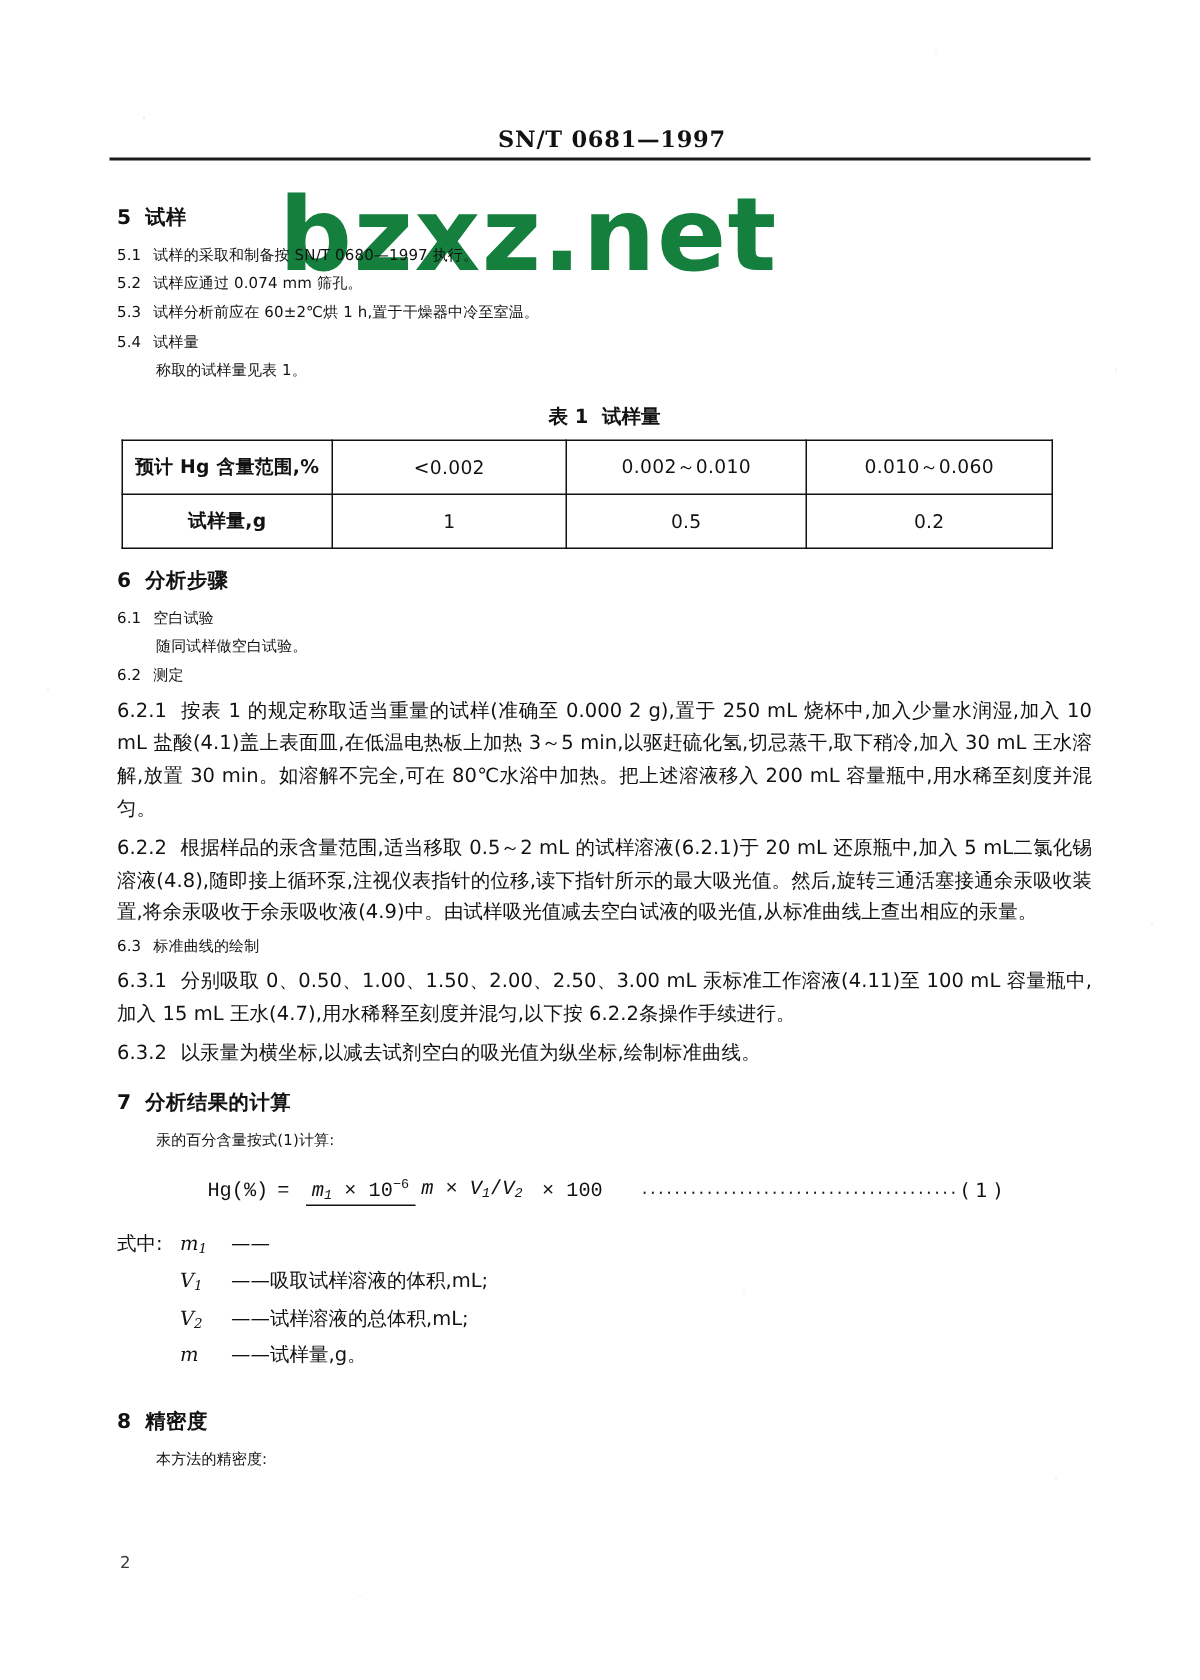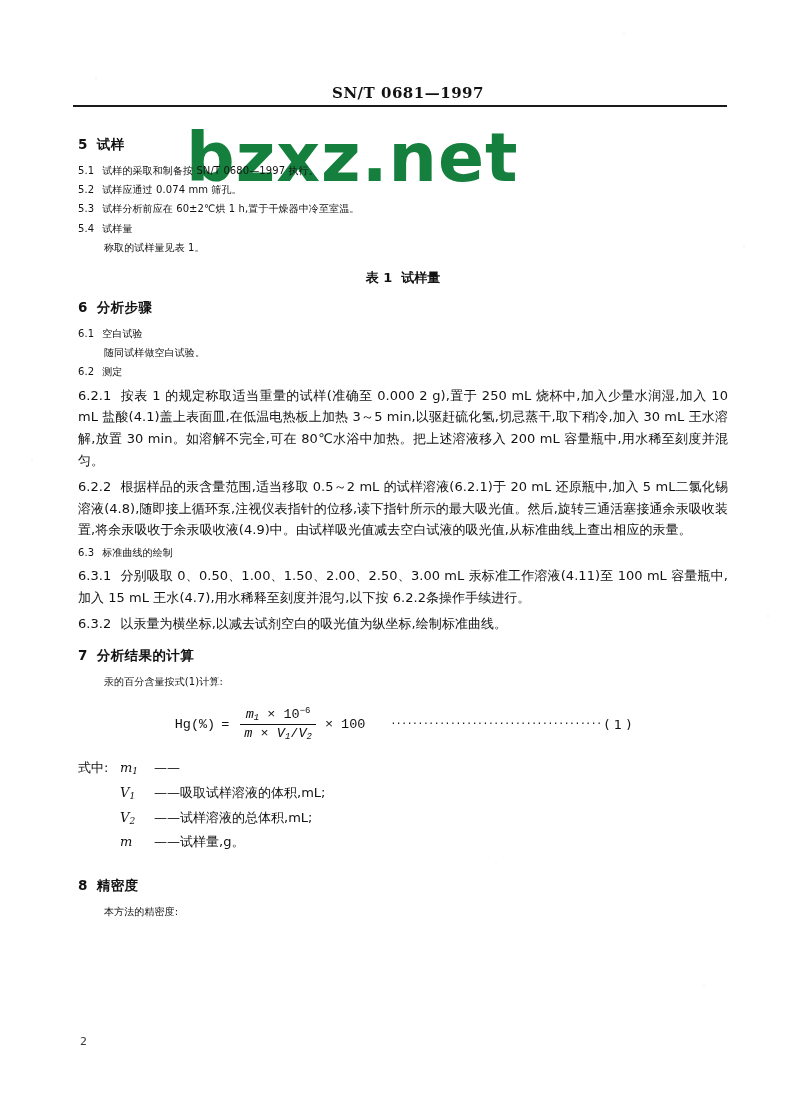--- a/index.html
+++ b/index.html
@@ -146,21 +146,21 @@
     font-size: 13px;
   }
   .eq {
     display: inline-flex;
     align-items: center;
     font-family: Liberation Mono, monospace;
     font-size: 13.5px;
   }
   .frac {
     display: inline-flex;
-    flex-direction: column;
+    flex-direction: row;
     text-align: center;
     vertical-align: middle;
     margin: 0 5px;
   }
   .frac .top { padding: 0 4px 1px 4px; border-bottom: 1px solid #111; }
   .frac .bot { padding: 1px 4px 0 4px; }
   .it { font-style: italic; }
   .sub-i { font-size: 9px; vertical-align: -2px; }
   .sup-i { font-size: 9px; vertical-align: 5px; }
   .leader {
@@ -222,20 +222,42 @@
 
     <div class="clause">
       <span class="num">5.4</span><span>试样量</span>
     </div>
     <div class="clause indent">称取的试样量见表 1。</div>
 
     <div class="tbl-cap">
       <span>表 1</span><span class="gap"></span><span>试样量</span>
     </div>
 
+    <table class="data">
+      <colgroup>
+          <col class="c1">
+          <col class="c2">
+          <col class="c3">
+          <col class="c4">
+        </colgroup>
+      <tbody>
+        <tr>
+          <td class="rowhead">预计 Hg 含量范围,%</td>
+          <td>&lt;0.002</td>
+          <td>0.002～0.010</td>
+          <td>0.010～0.060</td>
+        </tr>
+        <tr>
+          <td class="rowhead">试样量,g</td>
+          <td>1</td>
+          <td>0.5</td>
+          <td>0.2</td>
+        </tr>
+      </tbody>
+    </table>
 
     <div class="h2">
       <span class="num">6</span><span>分析步骤</span>
     </div>
 
     <div class="clause">
       <span class="num">6.1</span><span>空白试验</span>
     </div>
     <div class="clause indent">随同试样做空白试验。</div>
 

